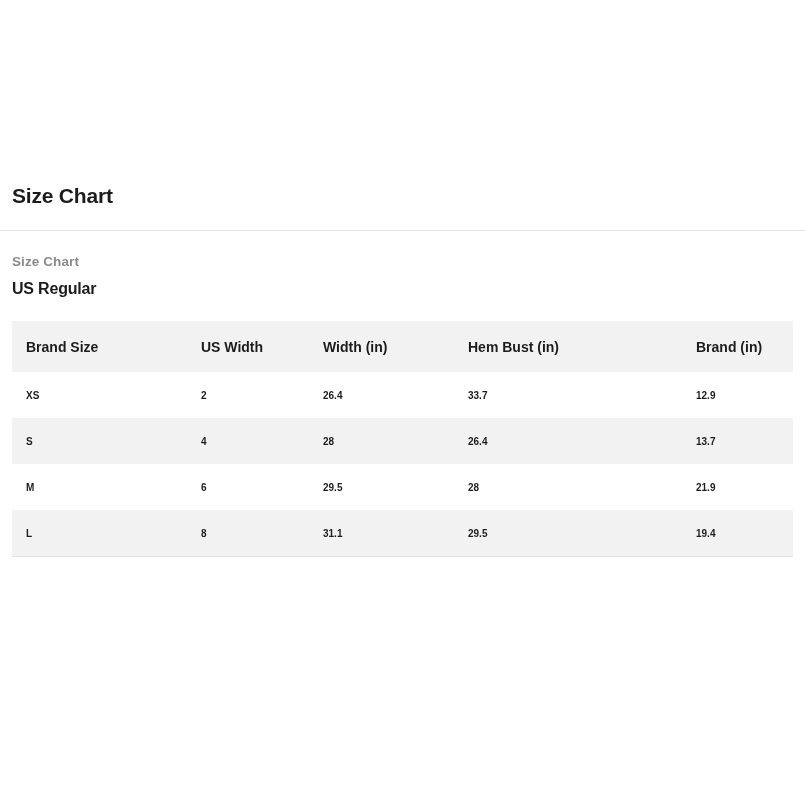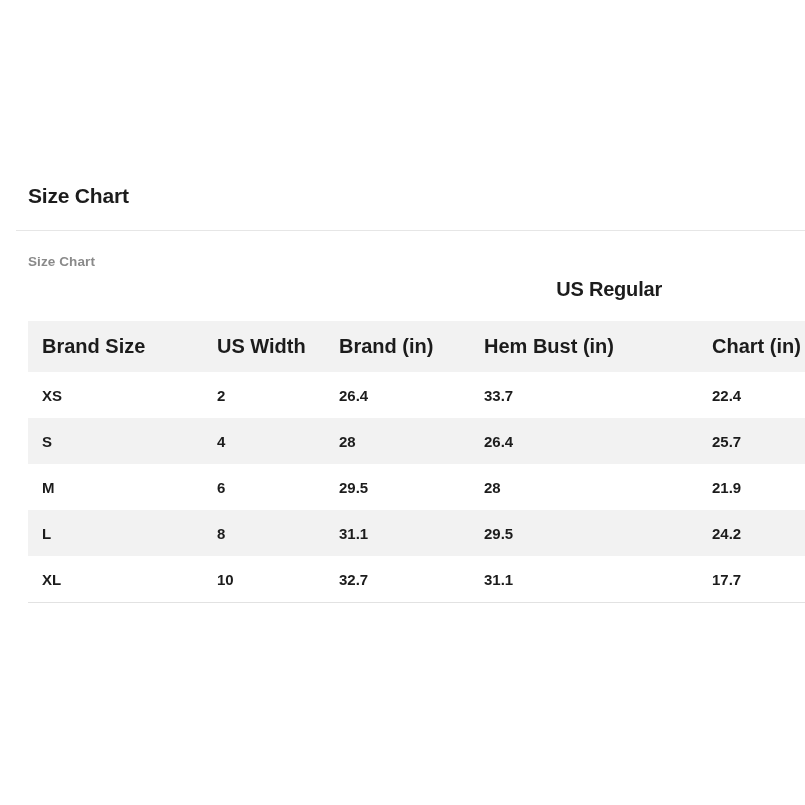--- a/index.html
+++ b/index.html
@@ -17,21 +17,21 @@
 
   .page {
     position: relative;
     width: 805px;
     height: 805px;
     box-sizing: border-box;
   }
 
   .panel {
     position: absolute;
-    left: 16px;
+    left: 0;
     top: 182px;
     width: 658px;
   }
 
   .panel-title {
     font-size: 21px;
     font-weight: bold;
     color: #1c1c1c;
     padding: 0 0 0 12px;
     letter-spacing: -0.2px;
@@ -50,56 +50,55 @@
 
   .chart-kicker {
     font-size: 13.5px;
     font-weight: bold;
     color: #8a8a8a;
     line-height: 18px;
     letter-spacing: 0.1px;
   }
 
   .chart-heading {
-    font-size: 20px;
+    font-size: 16px;
     font-weight: bold;
     color: #1c1c1c;
     line-height: 26px;
     margin-top: 5px;
     letter-spacing: -0.2px;
-    text-align: right;
   }
 
   table.size-table {
     margin-top: 19px;
     border-collapse: collapse;
     width: 781px;
     table-layout: fixed;
   }
 
   table.size-table col.c0 { width: 175px; }
   table.size-table col.c1 { width: 122px; }
   table.size-table col.c2 { width: 145px; }
   table.size-table col.c3 { width: 228px; }
   table.size-table col.c4 { width: 111px; }
 
   table.size-table th {
     text-align: left;
-    font-size: 20px;
+    font-size: 14px;
     font-weight: bold;
     color: #1c1c1c;
     padding: 14px 0 14px 14px;
     background: #f2f2f2;
     height: 23px;
     vertical-align: middle;
   }
 
   table.size-table td {
     text-align: left;
-    font-size: 15px;
+    font-size: 10px;
     font-weight: bold;
     color: #1c1c1c;
     padding: 14px 0 14px 14px;
     vertical-align: middle;
     height: 18px;
   }
 
   table.size-table tbody tr.odd td {
     background: #ffffff;
   }
@@ -136,60 +135,53 @@
         <col class="c0">
           <col class="c1">
           <col class="c2">
           <col class="c3">
           <col class="c4">
       </colgroup>
       <thead>
         <tr>
           <th>Brand Size</th>
           <th>US Width</th>
+          <th>Width (in)</th>
+          <th>Hem Bust (in)</th>
           <th>Brand (in)</th>
-          <th>Hem Bust (in)</th>
-          <th>Chart (in)</th>
         </tr>
       </thead>
       <tbody>
         <tr class="odd">
           <td>XS</td>
           <td>2</td>
           <td>26.4</td>
           <td>33.7</td>
-          <td>22.4</td>
+          <td>12.9</td>
         </tr>
         <tr class="even">
           <td>S</td>
           <td>4</td>
           <td>28</td>
           <td>26.4</td>
-          <td>25.7</td>
+          <td>13.7</td>
         </tr>
         <tr class="odd">
           <td>M</td>
           <td>6</td>
           <td>29.5</td>
           <td>28</td>
           <td>21.9</td>
         </tr>
         <tr class="even">
           <td>L</td>
           <td>8</td>
           <td>31.1</td>
           <td>29.5</td>
-          <td>24.2</td>
-        </tr>
-        <tr class="odd">
-          <td>XL</td>
-          <td>10</td>
-          <td>32.7</td>
-          <td>31.1</td>
-          <td>17.7</td>
+          <td>19.4</td>
         </tr>
       </tbody>
     </table>
 
     <div class="table-bottom-rule"></div>
 
   </div>
 </div>
 
 </body></html>

